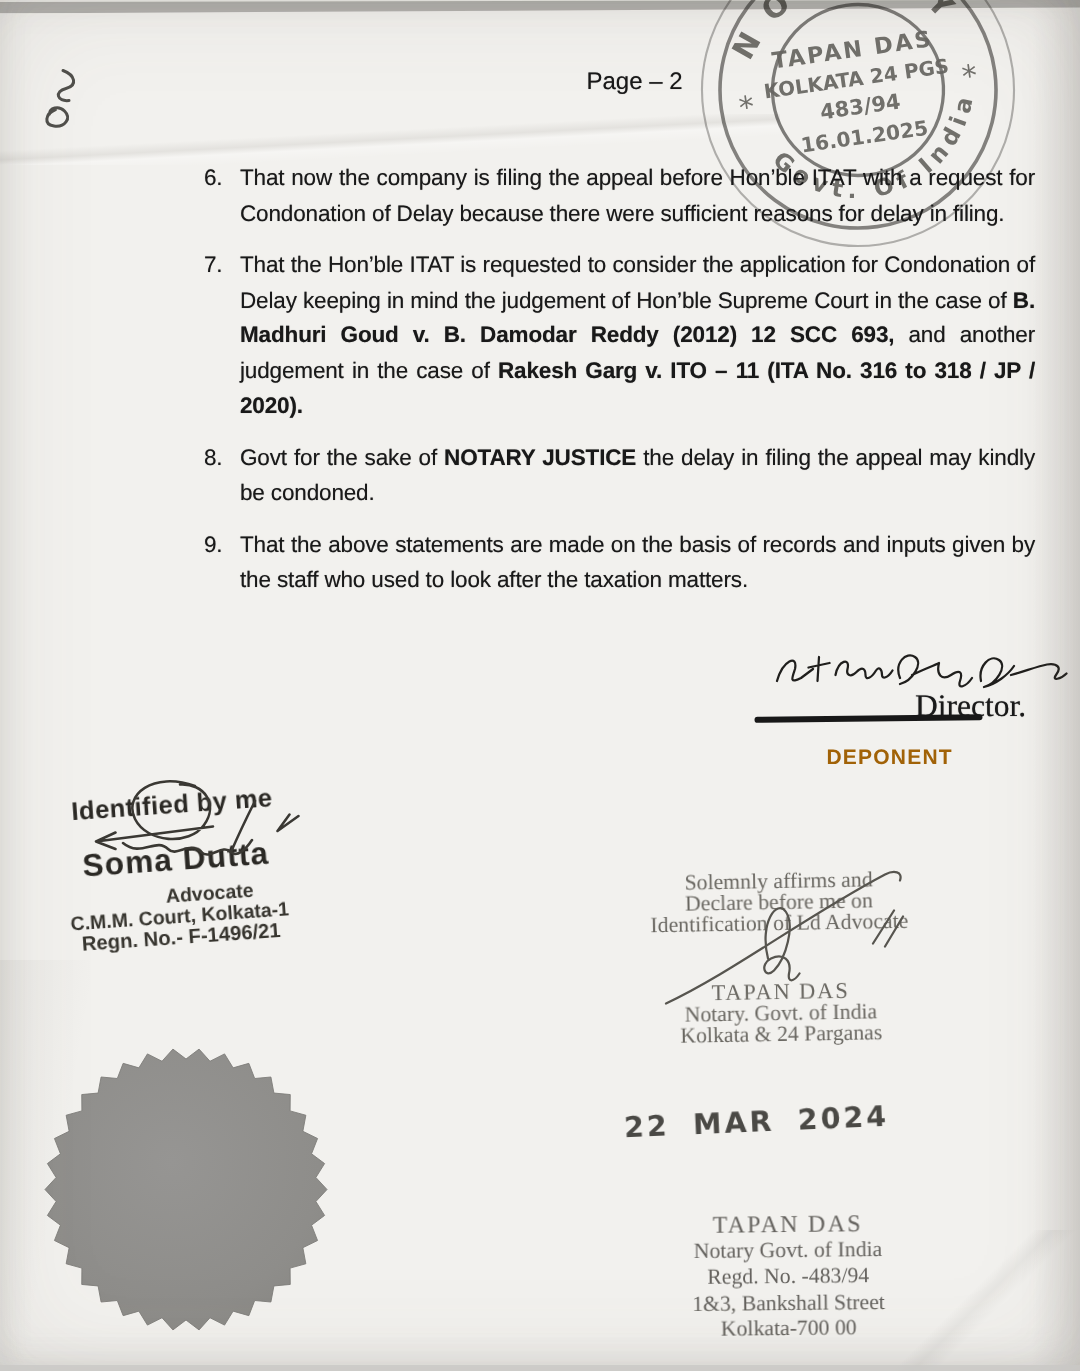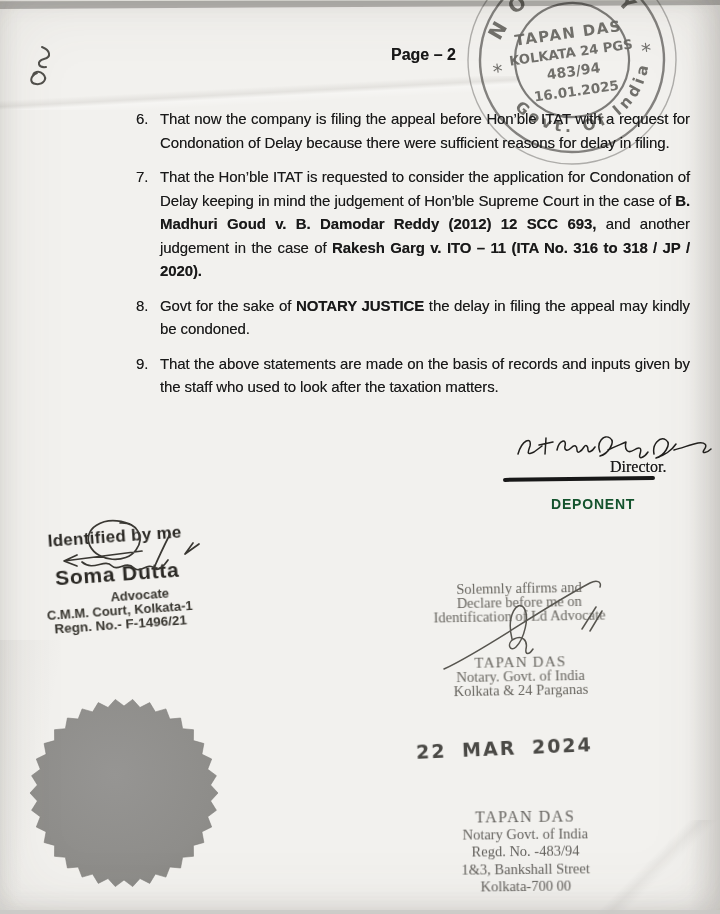--- a/index.html
+++ b/index.html
@@ -22,37 +22,37 @@
   .crease2{left:688px;top:0;width:32px;height:914px;
     background:linear-gradient(90deg,transparent,rgba(60,55,50,.07));}
   .crease3{left:590px;top:820px;width:130px;height:94px;
     background:linear-gradient(135deg,transparent 44%,rgba(60,55,50,.06) 50%,transparent 57%);}
   .crease4{left:0;top:640px;width:60px;height:274px;
     background:linear-gradient(100deg,rgba(90,85,78,.06),transparent 60%);}
 
   .ink{color:#191919;text-shadow:0 0 .5px rgba(25,25,25,.55);}
   .b{font-weight:bold;}
 
-  .page-label{left:391px;top:46px;font-size:16px;font-weight:bold;}
+  .page-label{left:391px;top:46px;font-size:16px;font-weight:normal;}
 
   .paras{left:136px;top:107px;width:554px;font-size:15px;line-height:23.5px;letter-spacing:-0.1px;}
   .para{display:flex;margin-bottom:11px;}
   .para .num{width:20px;flex:none;margin-right:4px;}
   .para .ptext{flex:1;text-align:justify;}
 
   .stamp{mix-blend-mode:multiply;}
   svg text{font-family:"DejaVu Sans",sans-serif;}
 
   .company-line{left:477px;top:407px;font-family:"Liberation Serif",serif;
     font-weight:bold;font-size:17px;white-space:nowrap;}
-  .director-label{left:610px;top:458px;font-family:"Liberation Serif",serif;font-size:16px;
+  .director-label{left:610px;top:458px;font-family:"Liberation Serif",serif;font-size:21px;
     text-shadow:0 0 .6px rgba(20,20,20,.7);}
   .sig-underline{left:503px;top:477px;width:152px;height:3.5px;background:#181818;
     border-radius:2px;transform:rotate(-.7deg);}
-  .deponent{left:551px;top:496px;font-size:14px;font-weight:bold;letter-spacing:.8px;color:#14532d;}
+  .deponent{left:551px;top:496px;font-size:14px;font-weight:bold;letter-spacing:.8px;color:#a16207;}
 
   .id-stamp{left:20px;top:524px;width:195px;text-align:center;transform:rotate(-4deg);
     color:#2d2b27;font-weight:bold;filter:blur(.2px);}
   .id-stamp .l1{font-size:17px;line-height:18px;margin-top:4px;letter-spacing:.3px;}
   .id-stamp .nm{font-size:21px;line-height:24px;margin-top:16px;letter-spacing:.8px;}
   .id-stamp .adv{font-size:13px;line-height:13px;margin-top:4px;padding-left:42px;color:#3a3832;}
   .id-stamp .crt{font-size:13px;line-height:13px;margin-top:1px;color:#3a3832;}
   .id-stamp .rgn{font-size:13.5px;line-height:13px;margin-top:1px;color:#3a3832;}
 
   .aff-stamp{left:415px;top:582px;width:210px;text-align:center;

